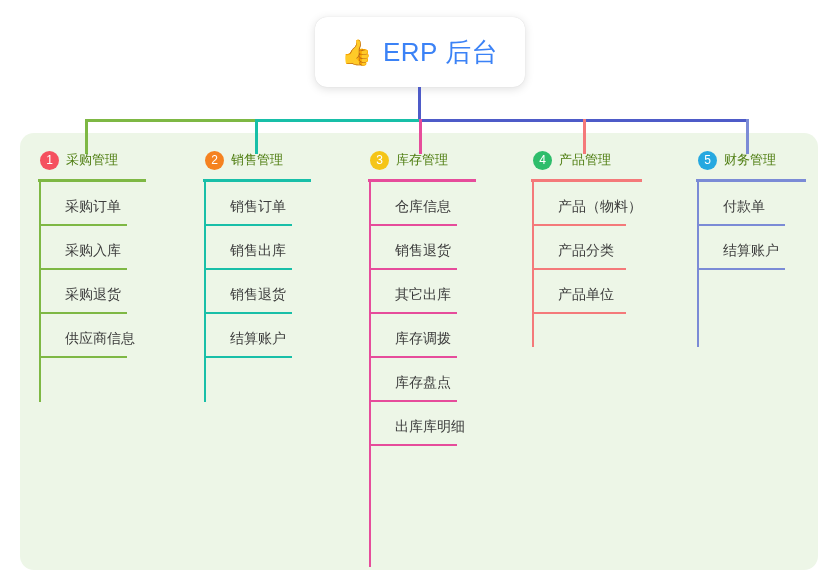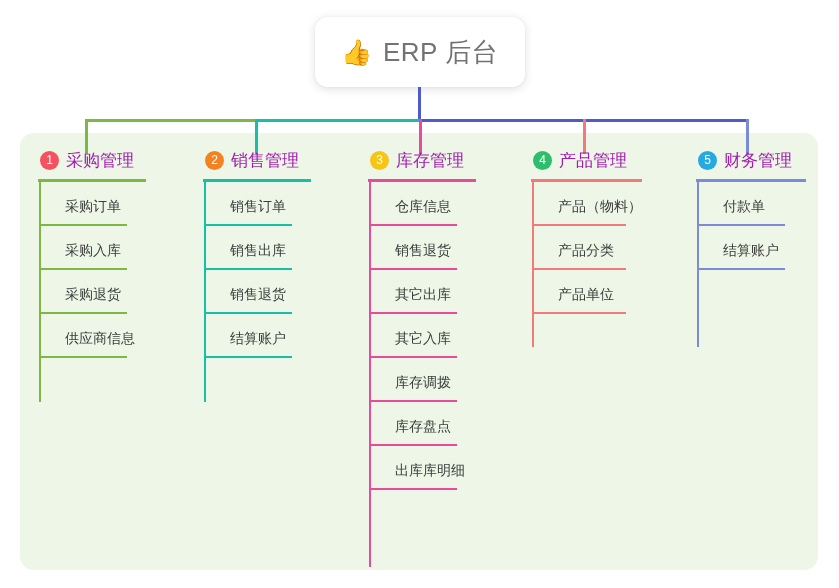--- a/index.html
+++ b/index.html
@@ -33,21 +33,21 @@
     gap: 10px;
     box-sizing: border-box;
   }
   #root-card .thumb {
     font-size: 25px;
     line-height: 1;
     color: #E9A83A;
   }
   #root-card .title-text {
     font-size: 26px;
-    color: #737373;
+    color: #3b82f6;
     letter-spacing: 0.5px;
     white-space: nowrap;
   }
 
   
   .line {
     position: absolute;
   }
   #root-stem {
     left: 418px;
@@ -94,22 +94,22 @@
     height: 19px;
     border-radius: 50%;
     color: #ffffff;
     font-size: 12px;
     line-height: 19px;
     text-align: center;
     flex: 0 0 auto;
     font-weight: normal;
   }
   .col-title {
-    font-size: 17px;
-    color: #a21caf;
+    font-size: 13px;
+    color: #4d7c0f;
     white-space: nowrap;
   }
   .header-rule {
     height: 3px;
     margin-top: 7px;
   }
   .col-body {
     position: relative;
     margin-top: 0;
   }
@@ -230,24 +230,20 @@
         </div>
         <div class="leaf">
           <span class="leaf-text">销售退货</span>
           <div class="leaf-rule" style="width: 88px; background: rgb(230, 76, 155);"></div>
         </div>
         <div class="leaf">
           <span class="leaf-text">其它出库</span>
           <div class="leaf-rule" style="width: 88px; background: rgb(230, 76, 155);"></div>
         </div>
         <div class="leaf">
-          <span class="leaf-text">其它入库</span>
-          <div class="leaf-rule" style="width: 88px; background: rgb(230, 76, 155);"></div>
-        </div>
-        <div class="leaf">
           <span class="leaf-text">库存调拨</span>
           <div class="leaf-rule" style="width: 88px; background: rgb(230, 76, 155);"></div>
         </div>
         <div class="leaf">
           <span class="leaf-text">库存盘点</span>
           <div class="leaf-rule" style="width: 88px; background: rgb(230, 76, 155);"></div>
         </div>
         <div class="leaf">
           <span class="leaf-text">出库库明细</span>
           <div class="leaf-rule" style="width: 88px; background: rgb(230, 76, 155);"></div>

